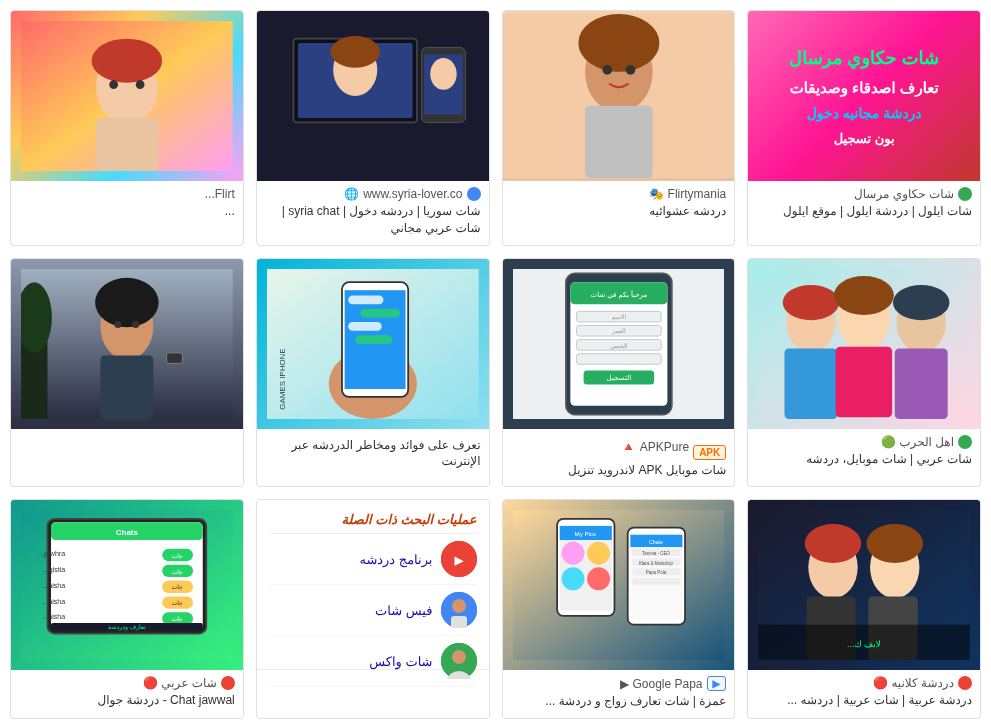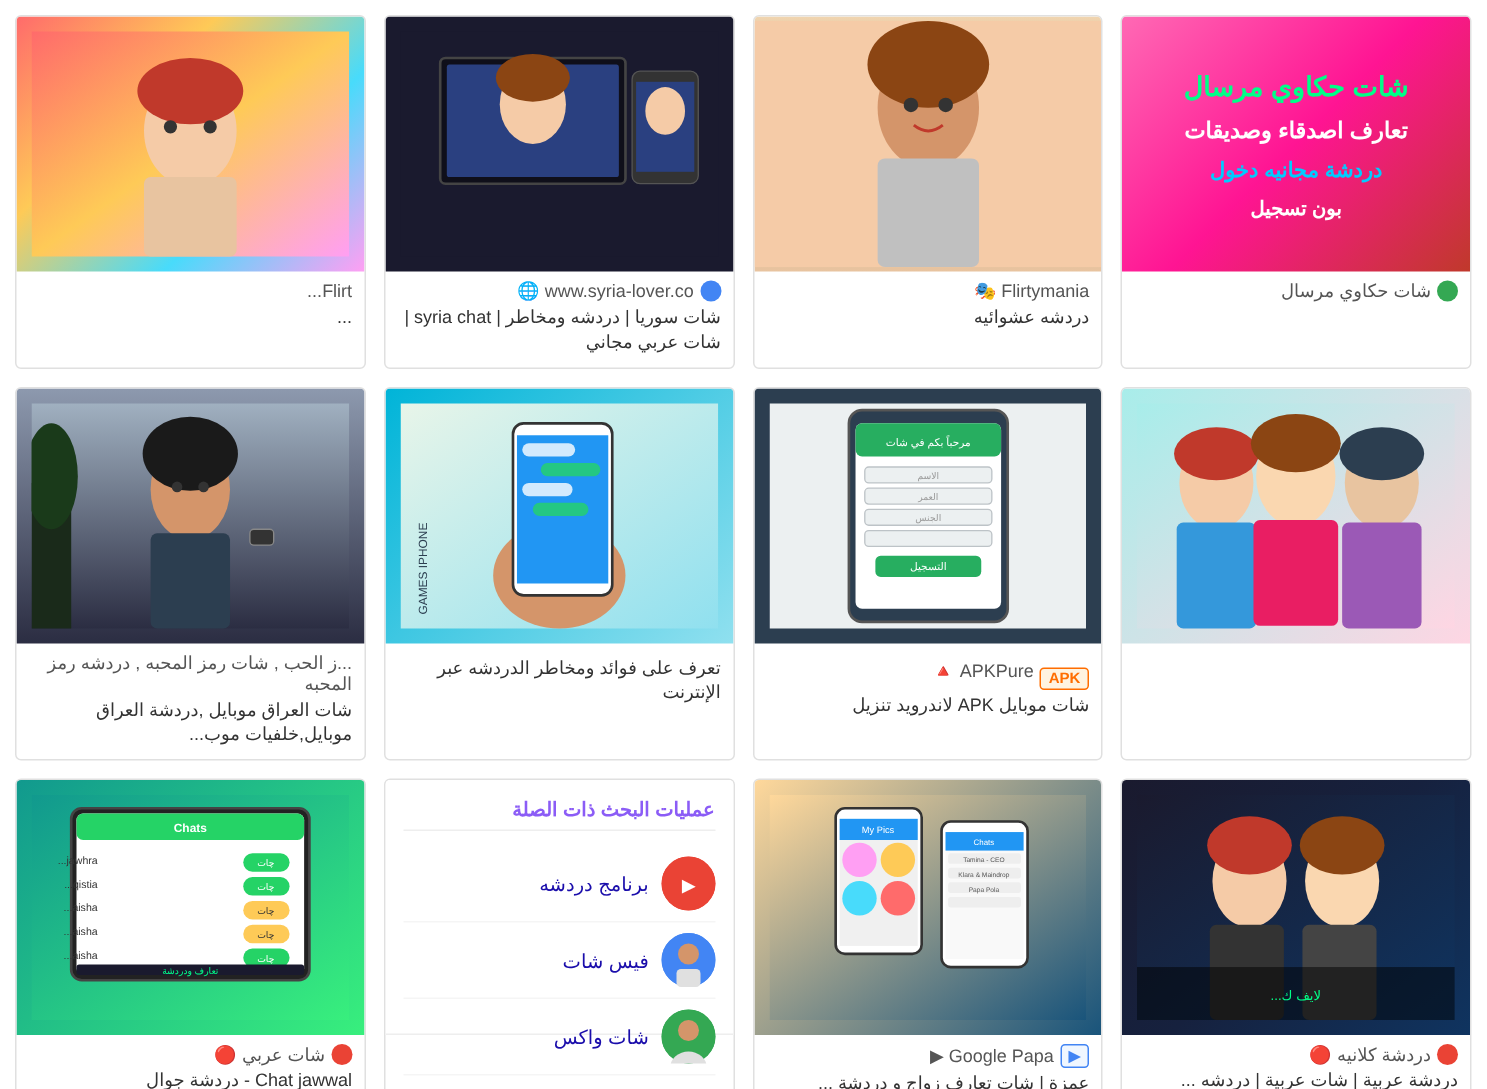--- a/index.html
+++ b/index.html
@@ -112,26 +112,26 @@
       display: flex;
       flex-direction: column;
       align-items: flex-start;
       justify-content: flex-start;
       padding: 12px;
       border-bottom: 1px solid #eee;
       direction: rtl;
     }
     .search-related-title {
       font-size: 13px;
-      color: #8b5cf6;
+      color: #c2410c;
       font-weight: bold;
-      margin-bottom: 10px;
       border-bottom: 1px solid #eee;
       width: 100%;
       padding-bottom: 6px;
+      font-style: italic;
     }
     .search-related-item {
       display: flex;
       align-items: center;
       gap: 8px;
       padding: 7px 0;
       width: 100%;
       border-bottom: 1px solid #f5f5f5;
       font-size: 13px;
       color: #1a0dab;
@@ -202,20 +202,21 @@
         <div class="arabic-line2">تعارف اصدقاء وصديقات</div>
         <div class="arabic-line3">دردشة مجانيه دخول</div>
         <div class="arabic-line4">بون تسجيل</div>
       </div>
     </div>
     <div class="card-meta">
       <div class="card-source">
         <span class="source-icon icon-green"></span>
         <span>شات حكاوي مرسال</span>
       </div>
+      <div class="card-desc">شات ايلول | دردشة ايلول | موقع ايلول</div>
     </div>
   </div>
 
   <div class="card">
     <div class="portrait-sim">
 
       <svg width="100%" height="170" viewBox="0 0 240 170">
         <rect width="240" height="170" fill="#f5cba7"></rect>
         <ellipse cx="120" cy="60" rx="35" ry="42" fill="#d4956a"></ellipse>
         <ellipse cx="120" cy="30" rx="42" ry="30" fill="#8B4513"></ellipse>
@@ -247,21 +248,21 @@
         <rect x="175" y="30" width="50" height="85" rx="6" fill="#333" stroke="#555" stroke-width="1"></rect>
         <rect x="178" y="38" width="44" height="68" fill="#2a4080"></rect>
         <ellipse cx="200" cy="60" rx="15" ry="18" fill="#f5cba7"></ellipse>
       </svg>
     </div>
     <div class="card-meta">
       <div class="card-source">
         <span class="source-icon icon-blue"></span>
         <span>www.syria-lover.co 🌐</span>
       </div>
-      <div class="card-desc">شات سوريا | دردشه ومخاطر | syria chat | شات عربي مجاني</div>
+      <div class="card-desc">شات سوريا | دردشه دخول | syria chat | شات عربي مجاني</div>
     </div>
   </div>
 
   <div class="card">
     <div class="img-placeholder img-colorful">
       <svg width="240" height="170" viewBox="0 0 240 170">
         <defs>
           <linearGradient id="cg1" x1="0" y1="0" x2="1" y2="1">
             <stop offset="0%" stop-color="#ff6b6b"></stop>
             <stop offset="50%" stop-color="#feca57"></stop>
@@ -299,20 +300,27 @@
         <ellipse cx="60" cy="38" rx="32" ry="20" fill="#c0392b"></ellipse>
         <ellipse cx="120" cy="55" rx="30" ry="38" fill="#fad7b0"></ellipse>
         <ellipse cx="120" cy="30" rx="34" ry="22" fill="#8B4513"></ellipse>
         <ellipse cx="185" cy="60" rx="28" ry="35" fill="#e8c4a0"></ellipse>
         <ellipse cx="185" cy="38" rx="32" ry="20" fill="#2c3e50"></ellipse>
 
         <rect x="30" y="90" width="60" height="80" rx="5" fill="#3498db"></rect>
         <rect x="88" y="88" width="64" height="80" rx="5" fill="#e91e63"></rect>
         <rect x="155" y="90" width="60" height="80" rx="5" fill="#9b59b6"></rect>
       </svg>
+    </div>
+    <div class="card-meta">
+      <div class="card-source">
+        <span class="source-icon icon-green"></span>
+        <span>اهل الحرب 🟢</span>
+      </div>
+      <div class="card-desc">شات عربي | شات موبايل، دردشه</div>
     </div>
   </div>
 
   <div class="card">
     <div class="img-placeholder img-app-form">
       <svg width="240" height="170" viewBox="0 0 240 170">
         <rect width="240" height="170" fill="#ecf0f1"></rect>
 
         <rect x="60" y="5" width="120" height="160" rx="10" fill="#2c3e50" stroke="#555" stroke-width="2"></rect>
         <rect x="65" y="15" width="110" height="140" rx="5" fill="#fff"></rect>
@@ -385,26 +393,20 @@
         <ellipse cx="120" cy="38" rx="36" ry="28" fill="#1a1a1a"></ellipse>
         <rect x="90" y="98" width="60" height="72" rx="5" fill="#2c3e50"></rect>
         <circle cx="110" cy="63" r="4" fill="#333"></circle>
         <circle cx="130" cy="63" r="4" fill="#333"></circle>
 
         <rect x="165" y="95" width="18" height="12" rx="3" fill="#333" stroke="#888" stroke-width="1"></rect>
 
         <rect x="0" y="60" width="30" height="110" fill="#1a2a1a"></rect>
         <ellipse cx="15" cy="55" rx="20" ry="40" fill="#1a3a1a"></ellipse>
       </svg>
-    </div>
-    <div class="card-meta">
-      <div class="card-source">
-        <span>...ز الحب , شات رمز المحبه , دردشه رمز المحبه</span>
-      </div>
-      <div class="card-desc">شات العراق موبايل ,دردشة العراق موبايل,خلفيات موب...</div>
     </div>
   </div>
 
   <div class="card">
     <div class="img-placeholder img-dark-overlay">
       <svg width="240" height="170" viewBox="0 0 240 170">
         <defs>
           <linearGradient id="do1" x1="0" y1="0" x2="1" y2="1">
             <stop offset="0%" stop-color="#1a1a2e"></stop>
             <stop offset="100%" stop-color="#0f3460"></stop>

